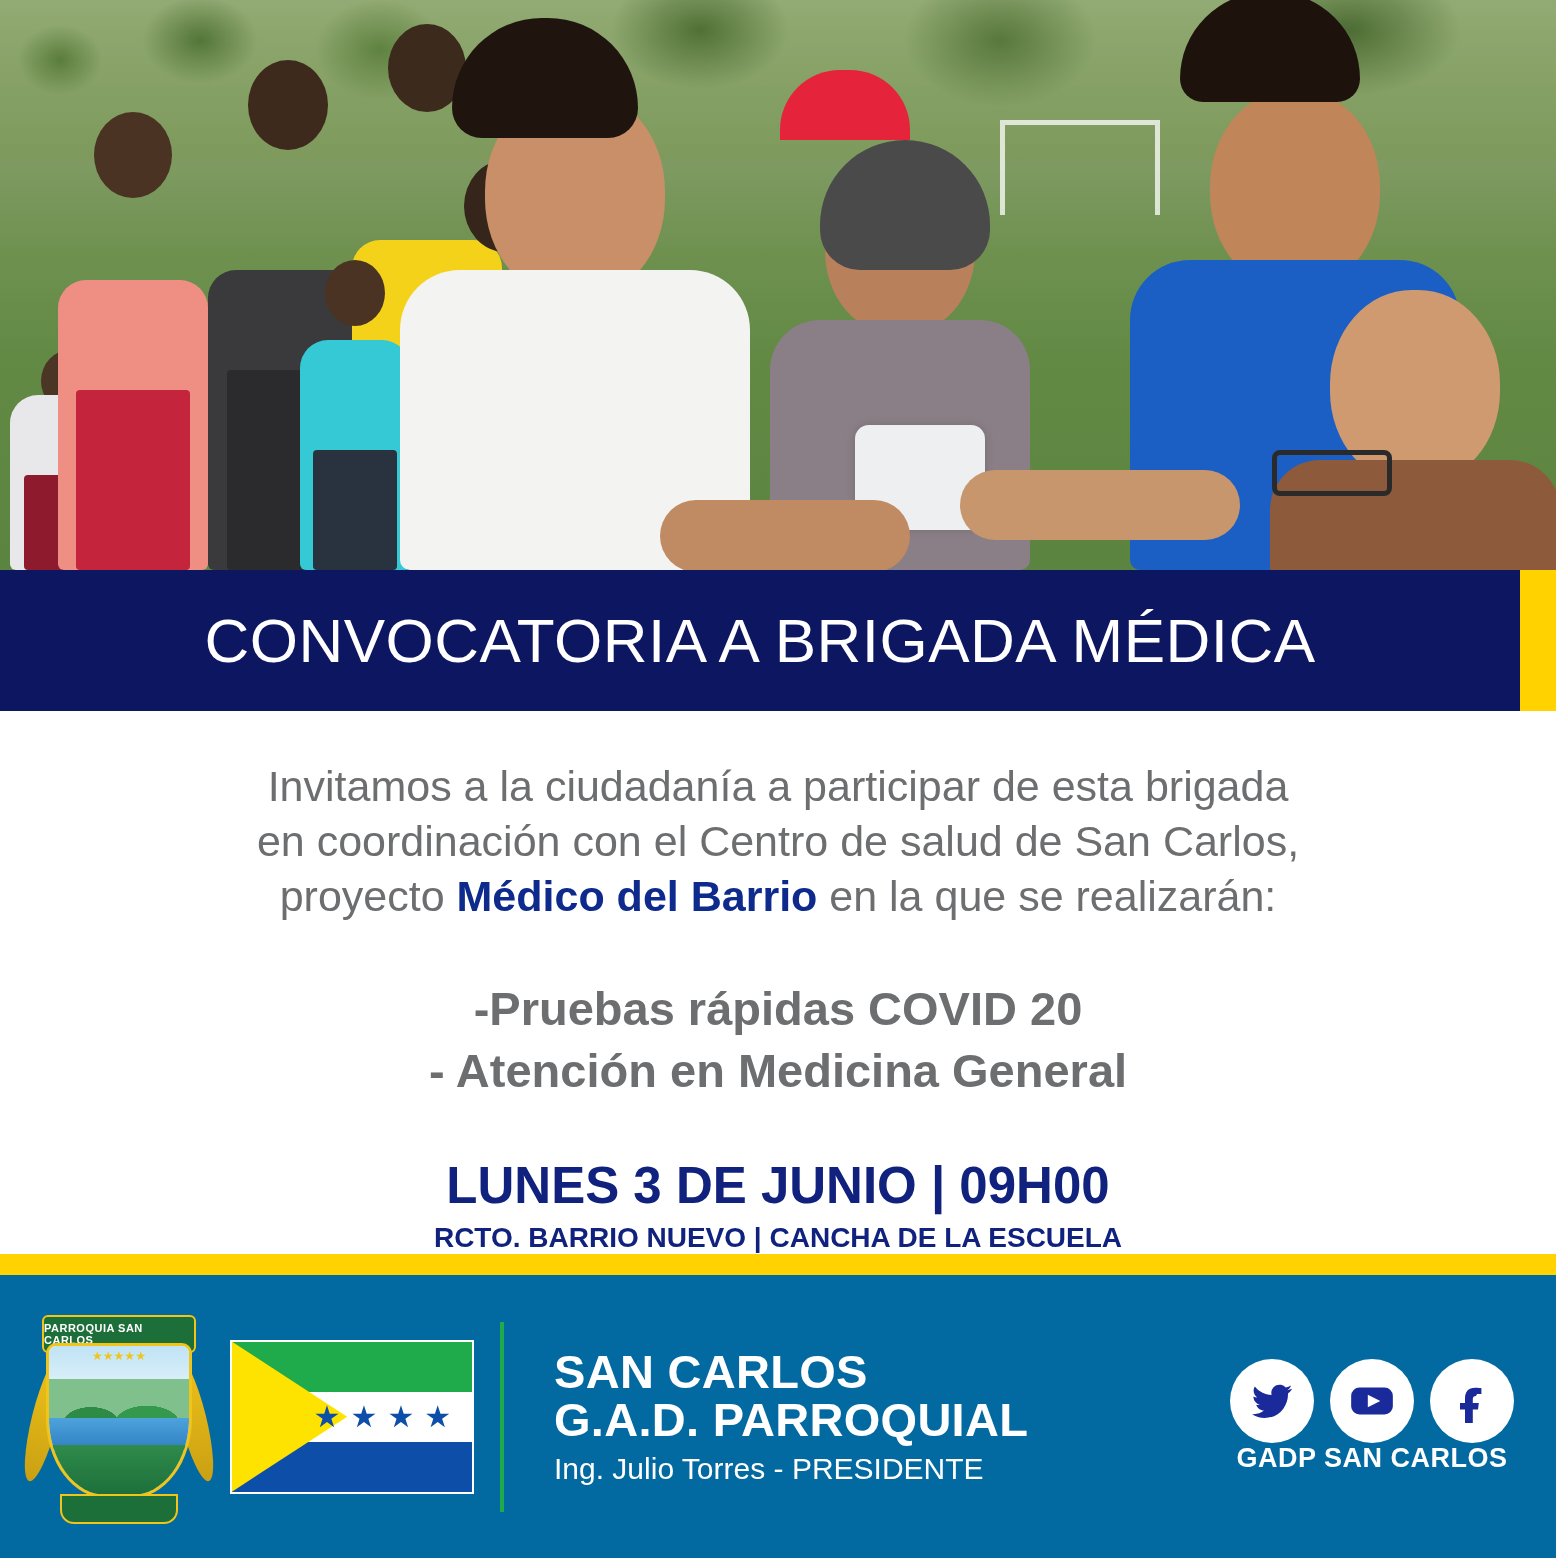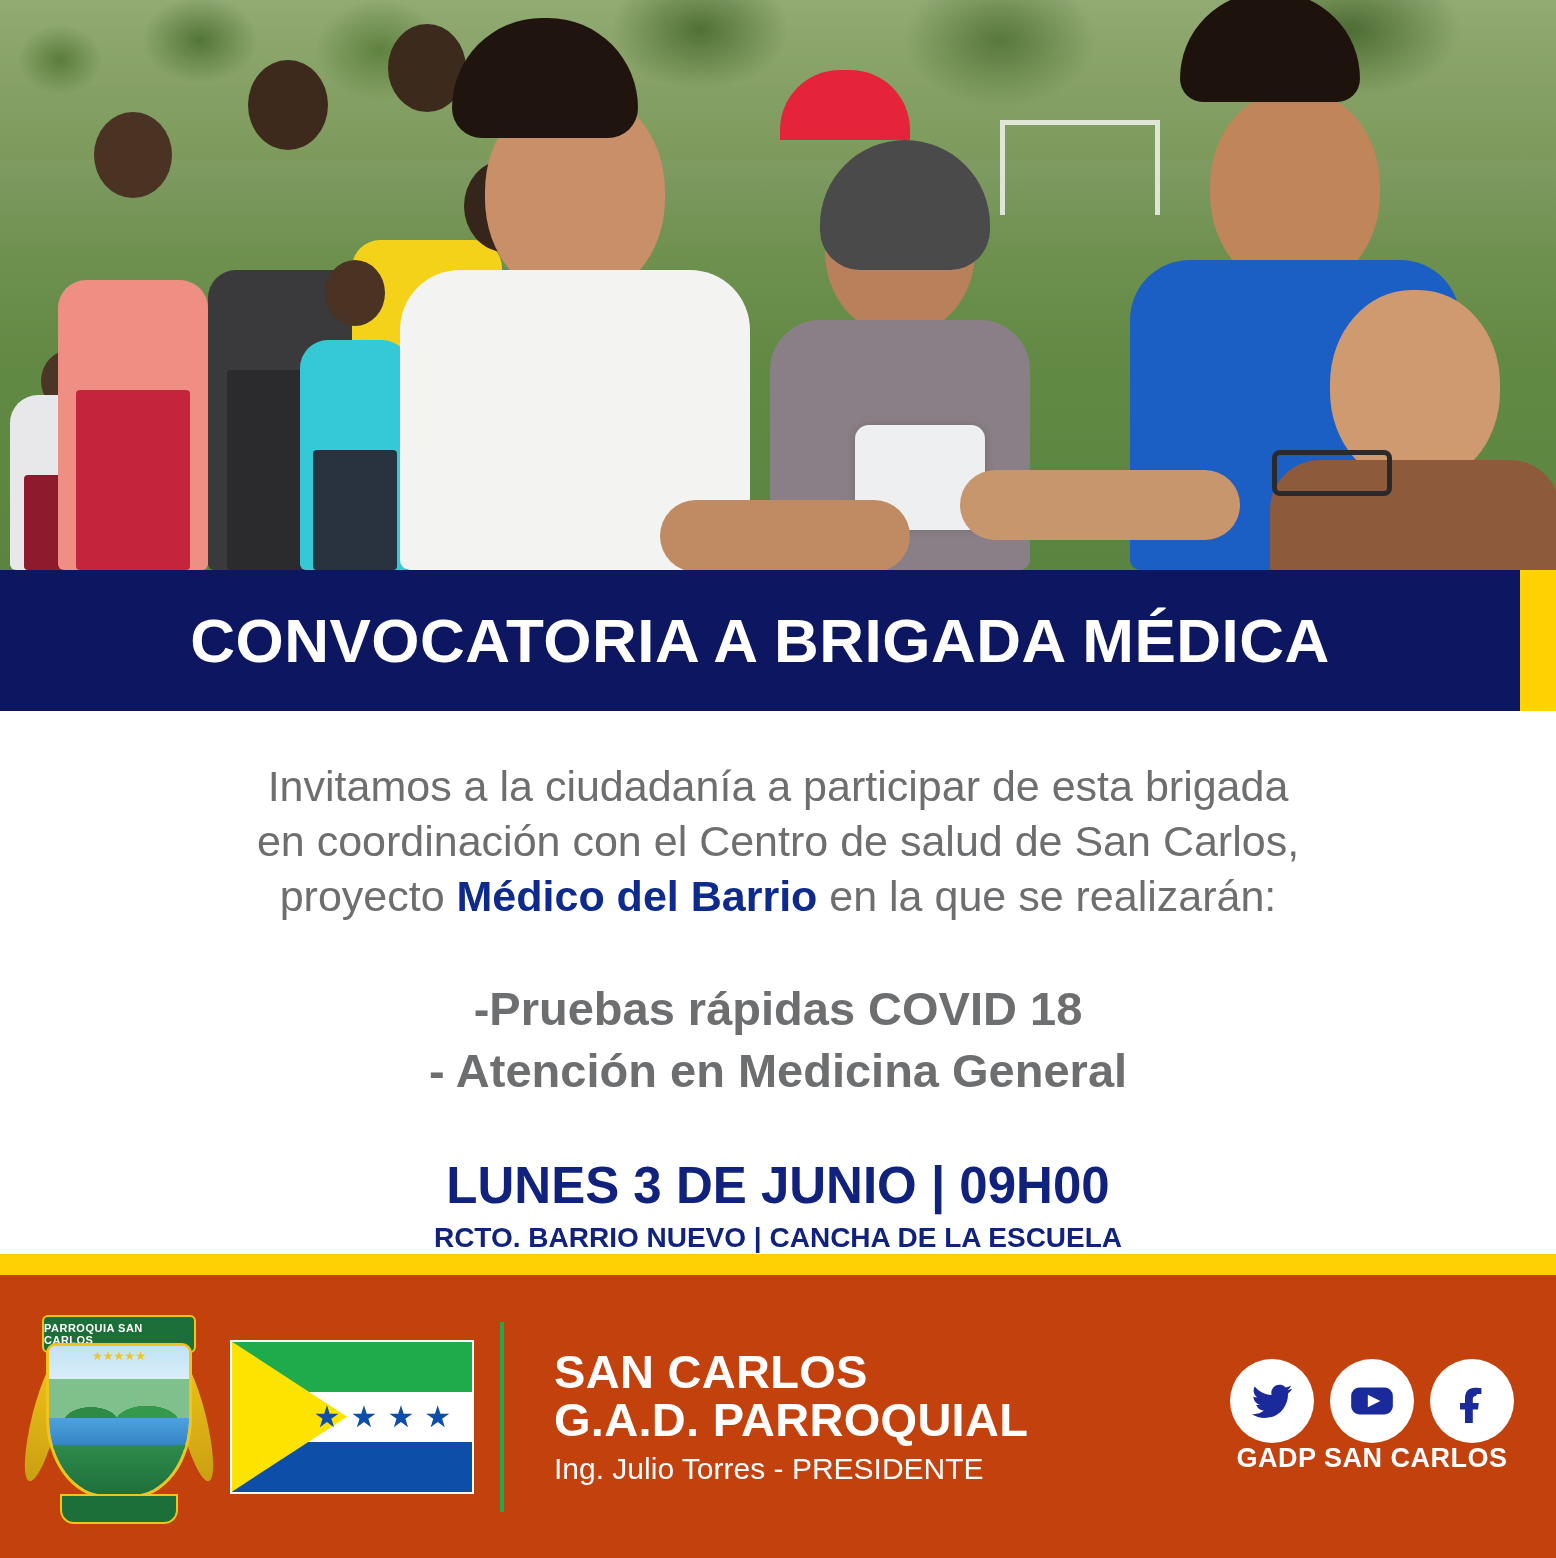--- a/index.html
+++ b/index.html
@@ -93,21 +93,21 @@
   .titlebar .yellow-tab {
     position: absolute;
     right: 0; top: 0; bottom: 0;
     width: 36px;
     background: #ffd200;
   }
   .titlebar h1 {
     margin: 0;
     color: #ffffff;
     font-size: 62px;
-    font-weight: bold;
+    font-weight: normal;
     letter-spacing: 0.5px;
     text-align: center;
     font-family: "Liberation Sans", sans-serif;
     padding-right: 36px;
   }
 
   
   .content {
     flex: 1;
     background: #ffffff;
@@ -152,21 +152,21 @@
   .yellow-rule {
     width: 100%;
     height: 22px;
     background: #ffd200;
   }
 
   
   .footer {
     width: 100%;
     height: 290px;
-    background: #c2410c;
+    background: #0369a1;
     display: flex;
     align-items: center;
     position: relative;
     padding: 0 34px;
     box-sizing: border-box;
   }
 
   
   .crest {
     width: 170px;
@@ -367,21 +367,21 @@
   </div>
 
   <div class="content">
     <p class="intro">
       <span>Invitamos a la ciudadanía a participar de esta brigada</span><br>
       <span>en coordinación con el Centro de salud de San Carlos,</span><br>
       <span>proyecto </span><b>Médico del Barrio</b><span> en la que se realizarán:</span>
     </p>
 
     <div class="services">
-      <div>-Pruebas rápidas COVID 18</div>
+      <div>-Pruebas rápidas COVID 20</div>
       <div>- Atención en Medicina General</div>
     </div>
 
     <div class="datetime">LUNES 3 DE JUNIO | 09H00</div>
     <div class="place">RCTO. BARRIO NUEVO | CANCHA DE LA ESCUELA</div>
   </div>
 
   <div class="yellow-rule"></div>
 
   <div class="footer">

